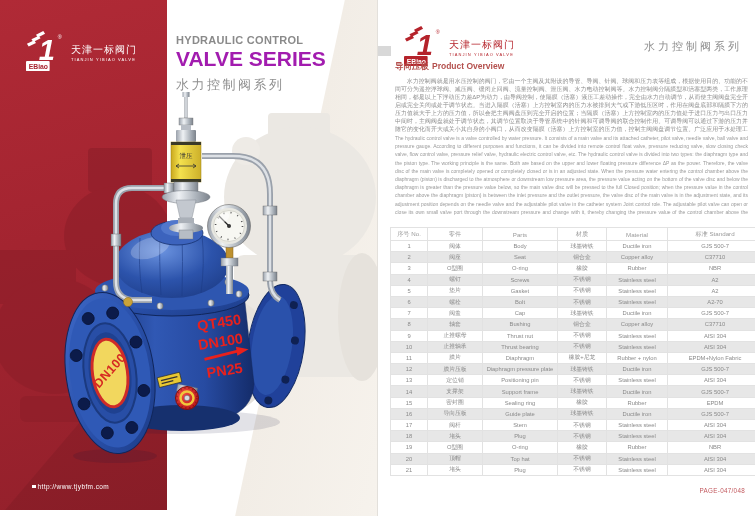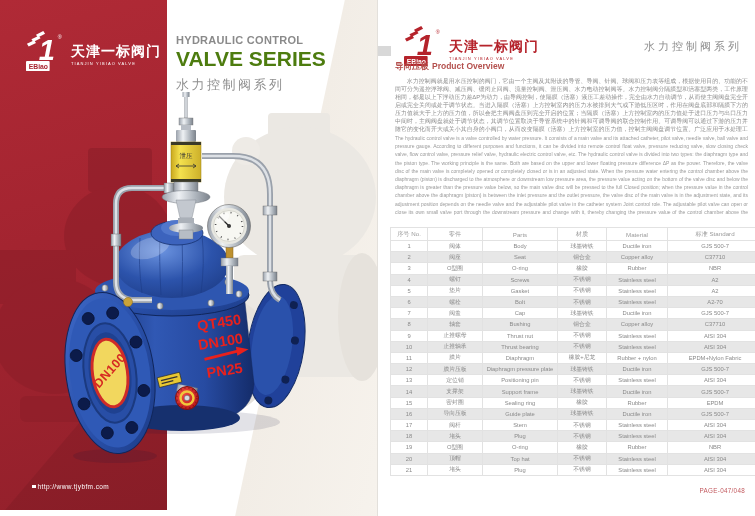--- a/index.html
+++ b/index.html
@@ -8,29 +8,29 @@
   
   .page-left{position:absolute;left:0;top:0;width:377px;height:516px;background:#fff;overflow:hidden;}
   .beige-band{position:absolute;left:233px;top:-10px;width:260px;height:536px;
               background:linear-gradient(to right,#f2ede6,#faf7f2);
               transform:skewX(-12deg);transform-origin:bottom left;}
   .watermark{position:absolute;left:150px;top:55px;}
   .red-band{position:absolute;left:0;top:0;width:167px;height:510px;
             background:linear-gradient(165deg,#b02a36 0%,#a32430 45%,#93202b 100%);overflow:hidden;}
   .left-logo{position:absolute;left:26px;top:31px;display:flex;align-items:flex-start;}
   .logo-text{margin-left:5px;padding-top:13px;}
-  .company-cn{font-size:14px;font-weight:bold;letter-spacing:1px;line-height:1.1;}
+  .company-cn{font-size:10px;font-weight:normal;letter-spacing:1px;line-height:1.1;}
   .company-en{font-size:4px;letter-spacing:1.1px;margin-top:2px;}
   .logo--white .company-cn,.logo--white .company-en{color:#ffffff;}
   .logo--red .company-cn,.logo--red .company-en{color:#b5232b;}
   .logo--white .lg-main{fill:#ffffff}.logo--white .lg-box{fill:#ffffff}.logo--white .lg-boxtext{fill:#a72430}
   .logo--red .lg-main{fill:#b5232b}.logo--red .lg-box{fill:#b5232b}.logo--red .lg-boxtext{fill:#ffffff}
   .title-block{position:absolute;left:176px;top:34px;}
   .title-en1{font-size:11px;font-weight:bold;color:#8a8a8a;letter-spacing:.3px;}
-  .title-en2{font-size:21px;font-weight:bold;color:#4d7c0f;margin-top:1px;}
+  .title-en2{font-size:21px;font-weight:bold;color:#a21caf;margin-top:1px;}
   .title-cn{font-size:13px;color:#8f8f8f;letter-spacing:2.5px;margin-top:5px;}
   .valve-art{position:absolute;left:30px;top:88px;}
   .website{position:absolute;left:32px;top:483px;display:flex;align-items:center;color:#fff;
            font-size:6.5px;letter-spacing:.4px;}
   .website-icon{width:3.5px;height:3.5px;background:#fff;margin-right:2px;}
   
   .spine{position:absolute;left:377px;top:0;width:1px;height:516px;background:#e3e0db;}
   .page-right{position:absolute;left:378px;top:0;width:377px;height:516px;background:#fff;}
   .edge-tab{position:absolute;left:0;top:46px;width:13px;height:10px;background:#d8d8d8;}
   .right-logo{position:absolute;left:26px;top:26px;display:flex;align-items:flex-start;}

